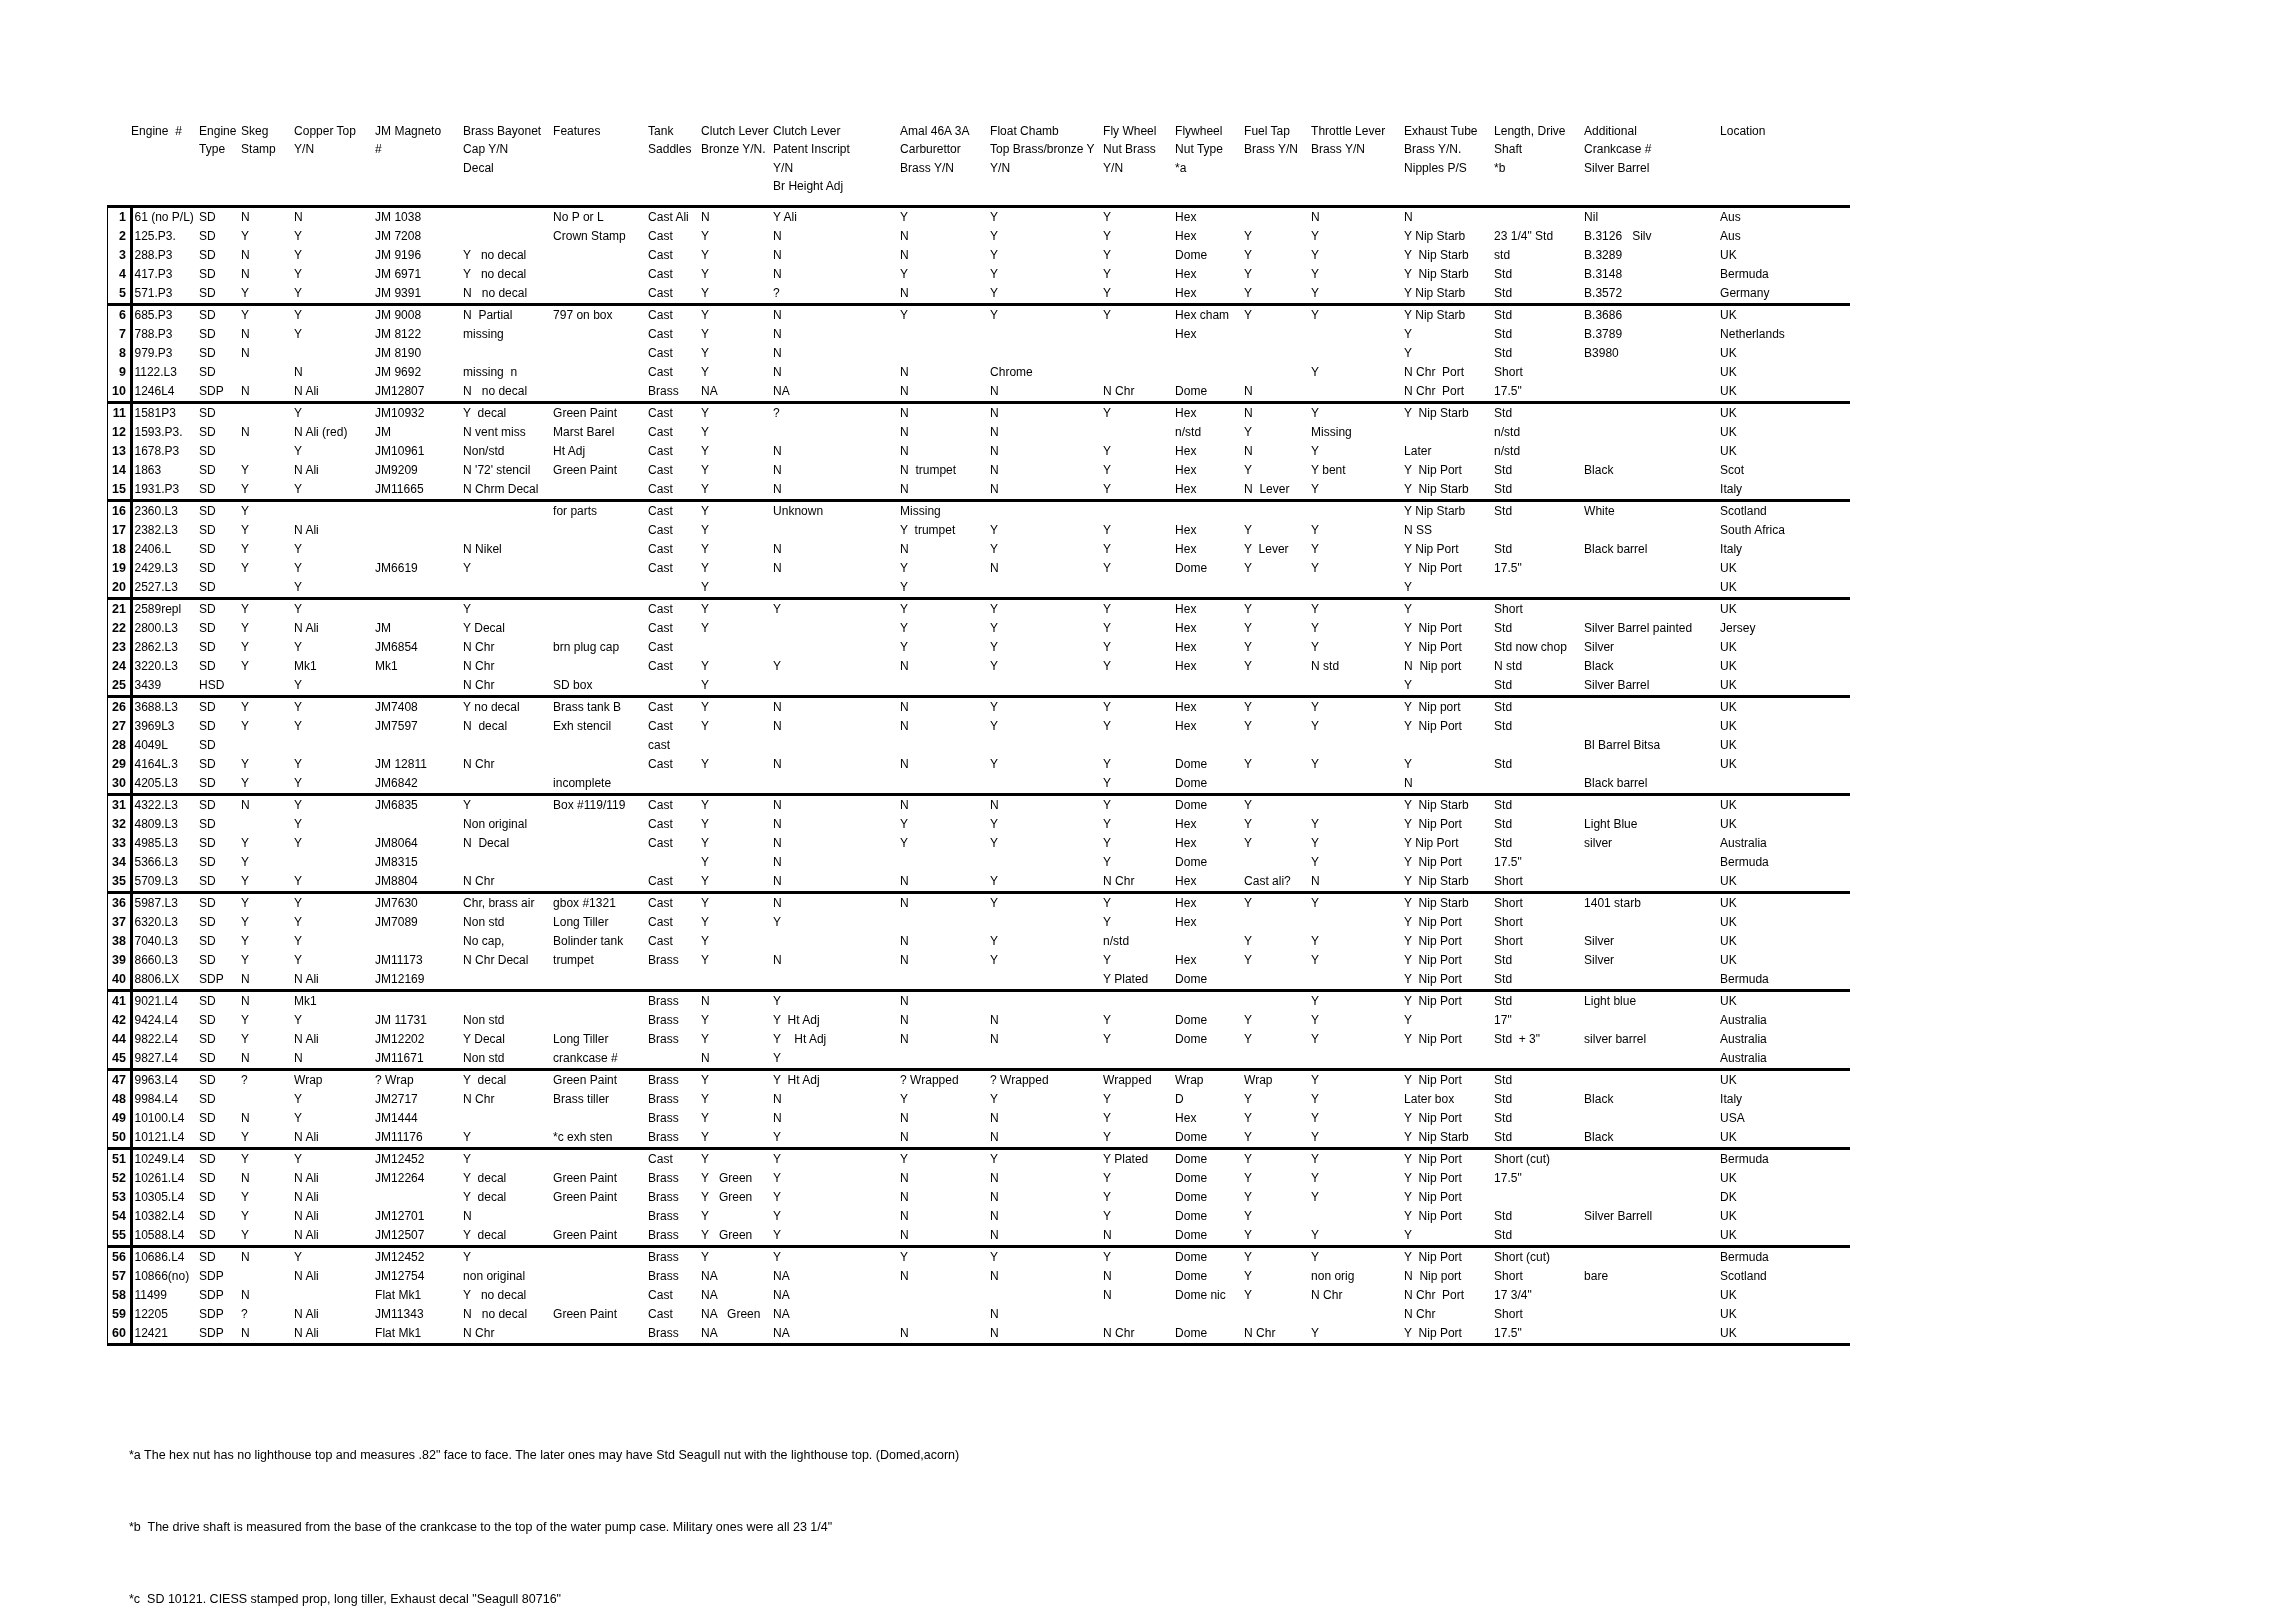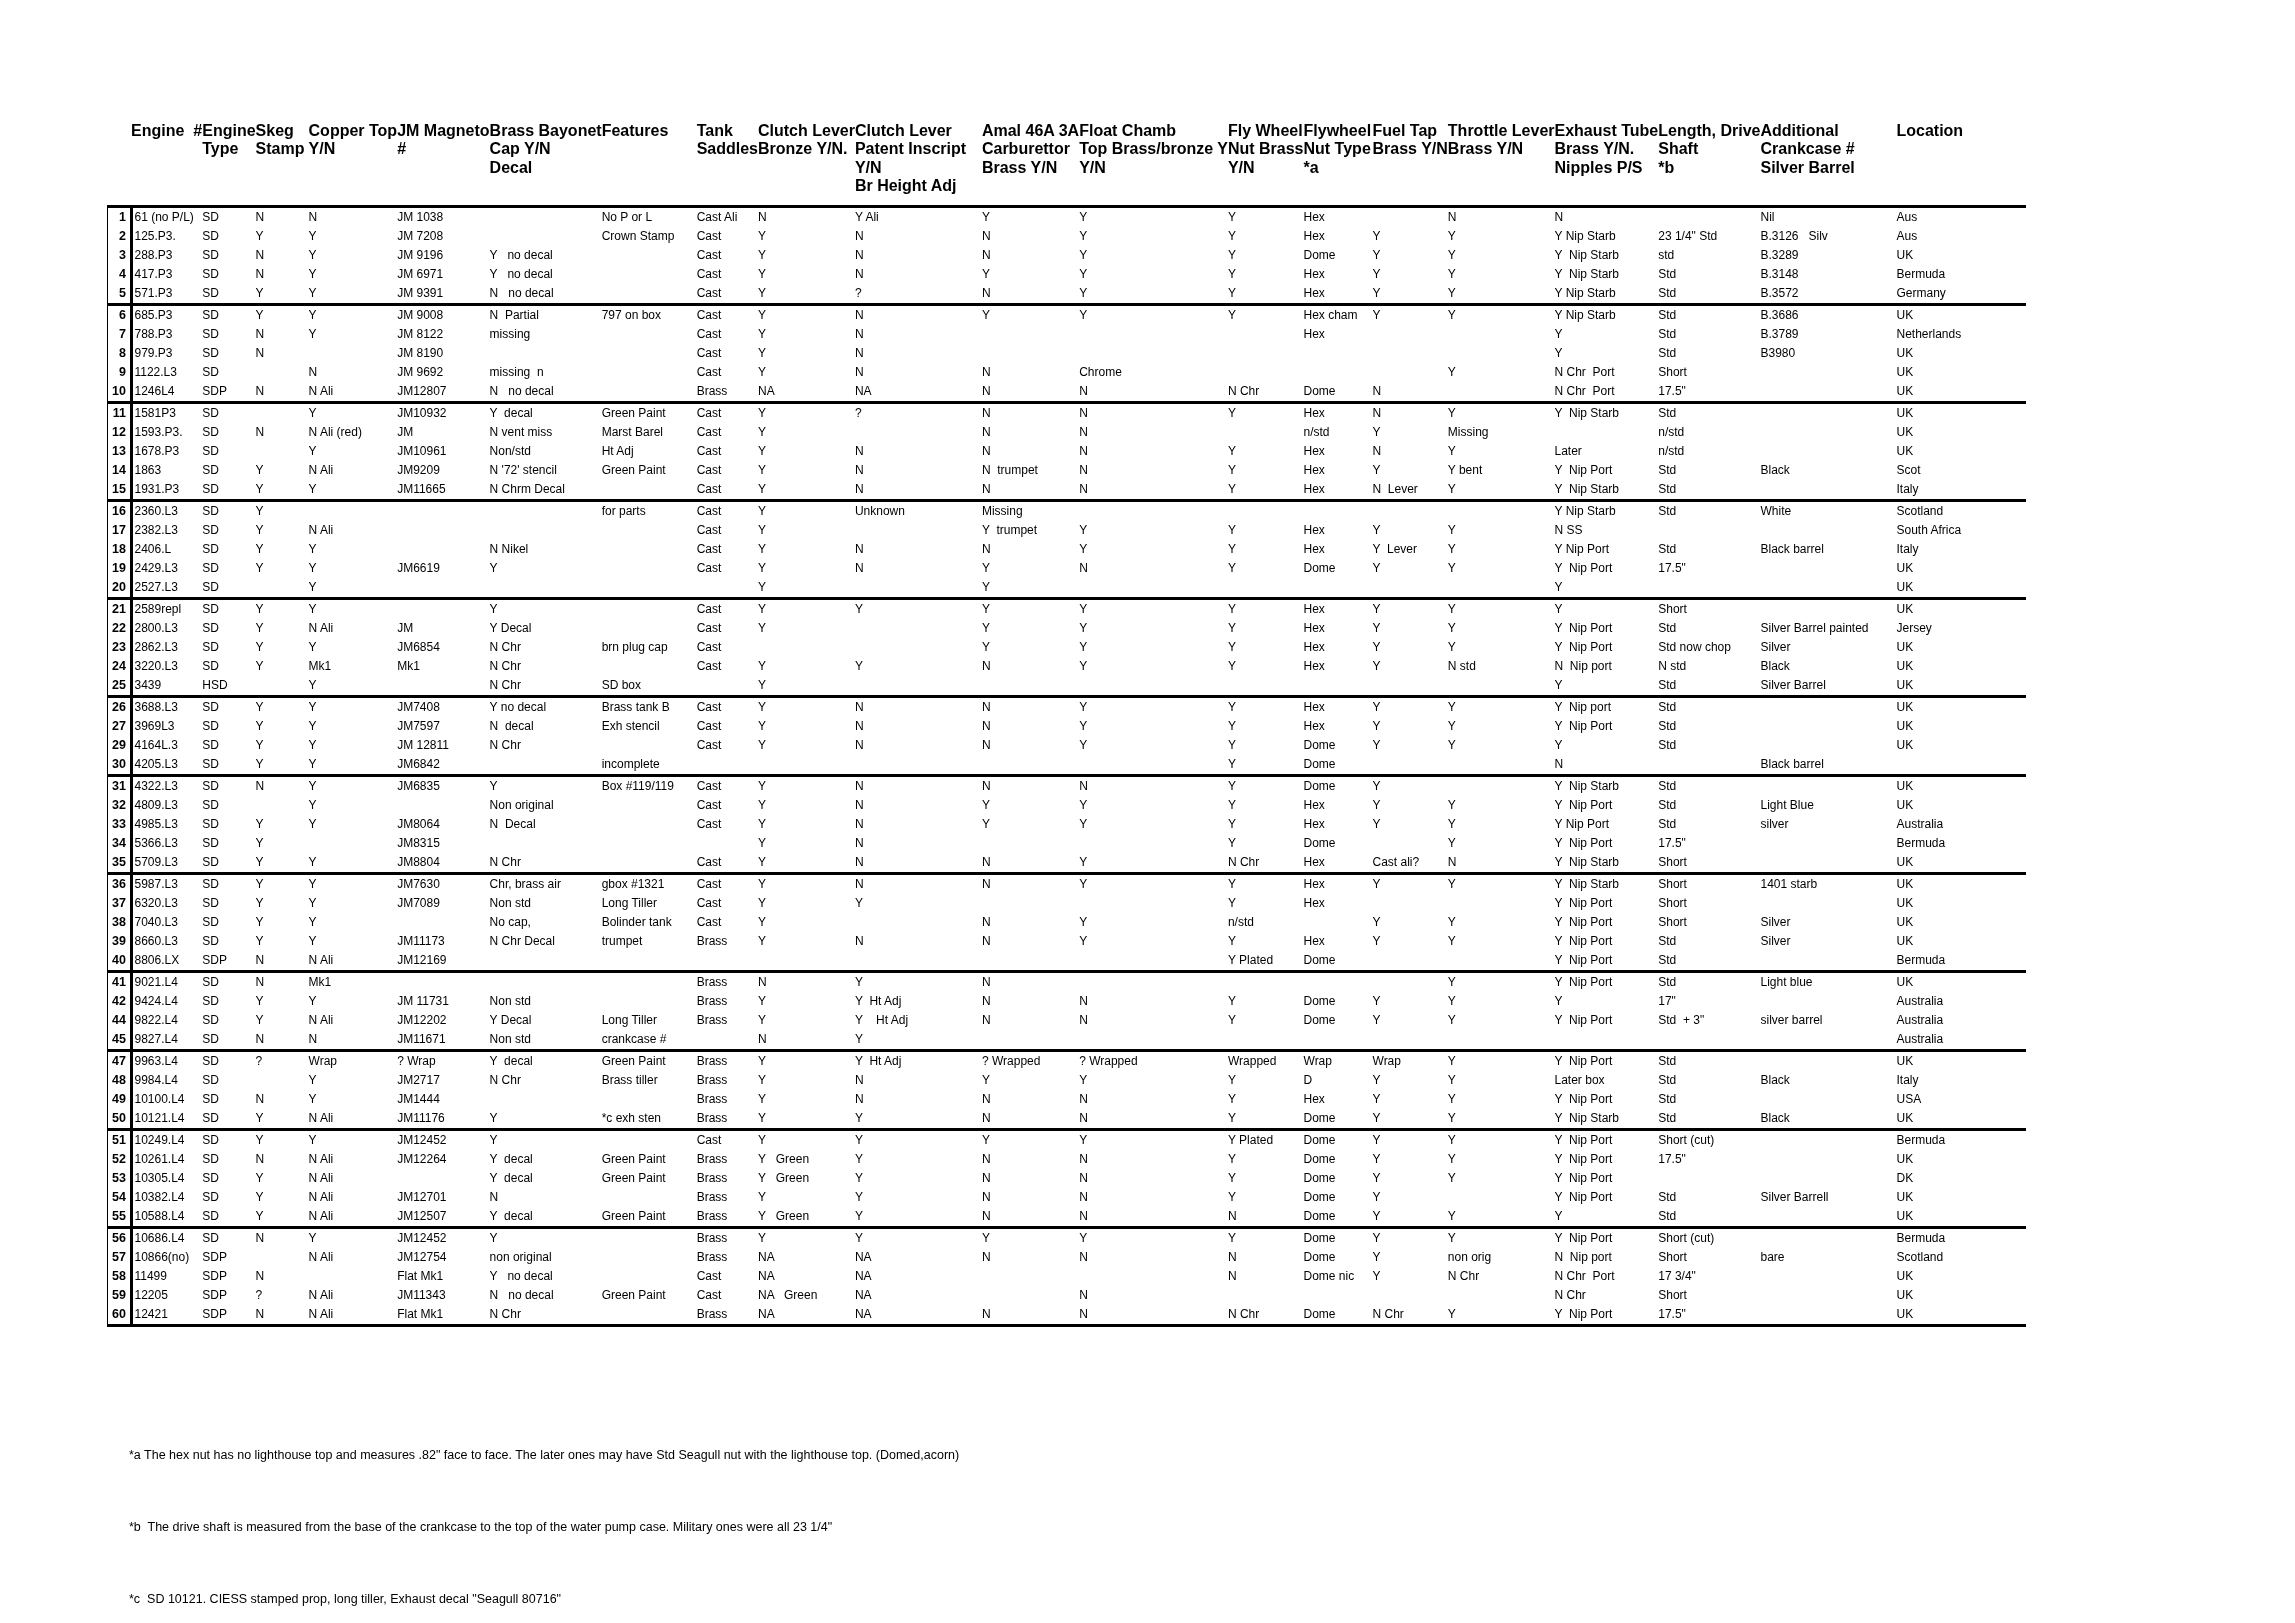--- a/index.html
+++ b/index.html
@@ -9,21 +9,21 @@
   }
   #sheet-table{
     position:absolute;left:107px;top:117px;
     border-collapse:collapse;table-layout:fixed;
   }
   #sheet-table th,#sheet-table td{
     padding:0;margin:0;white-space:pre;overflow:visible;
     font-weight:normal;text-align:left;vertical-align:middle;
   }
   #sheet-table thead th{
-    font-weight:bold;font-size:16px;line-height:18.5px;
+    font-weight:normal;font-size:12px;line-height:18.5px;
     height:83px;vertical-align:top;padding-top:4.6px;
     border-bottom:3.2px solid #000;
   }
   #sheet-table tbody td{
     font-size:12px;height:19px;line-height:19px;
   }
   #sheet-table td.num{
     text-align:right;font-weight:bold;padding-right:3.7px;
     border-left:1.9px solid #000;font-size:12.5px;
   }
@@ -703,20 +703,43 @@
           <td>Y</td>
           <td>Hex</td>
           <td>Y</td>
           <td>Y</td>
           <td>Y  Nip Port</td>
           <td>Std</td>
           <td></td>
           <td>UK</td>
         </tr>
         <tr>
+          <td class="num">28</td>
+          <td class="first-data">4049L</td>
+          <td>SD</td>
+          <td></td>
+          <td></td>
+          <td></td>
+          <td></td>
+          <td></td>
+          <td>cast</td>
+          <td></td>
+          <td></td>
+          <td></td>
+          <td></td>
+          <td></td>
+          <td></td>
+          <td></td>
+          <td></td>
+          <td></td>
+          <td></td>
+          <td>Bl Barrel Bitsa</td>
+          <td>UK</td>
+        </tr>
+        <tr>
           <td class="num">29</td>
           <td class="first-data">4164L.3</td>
           <td>SD</td>
           <td>Y</td>
           <td>Y</td>
           <td>JM 12811</td>
           <td>N Chr</td>
           <td></td>
           <td>Cast</td>
           <td>Y</td>

